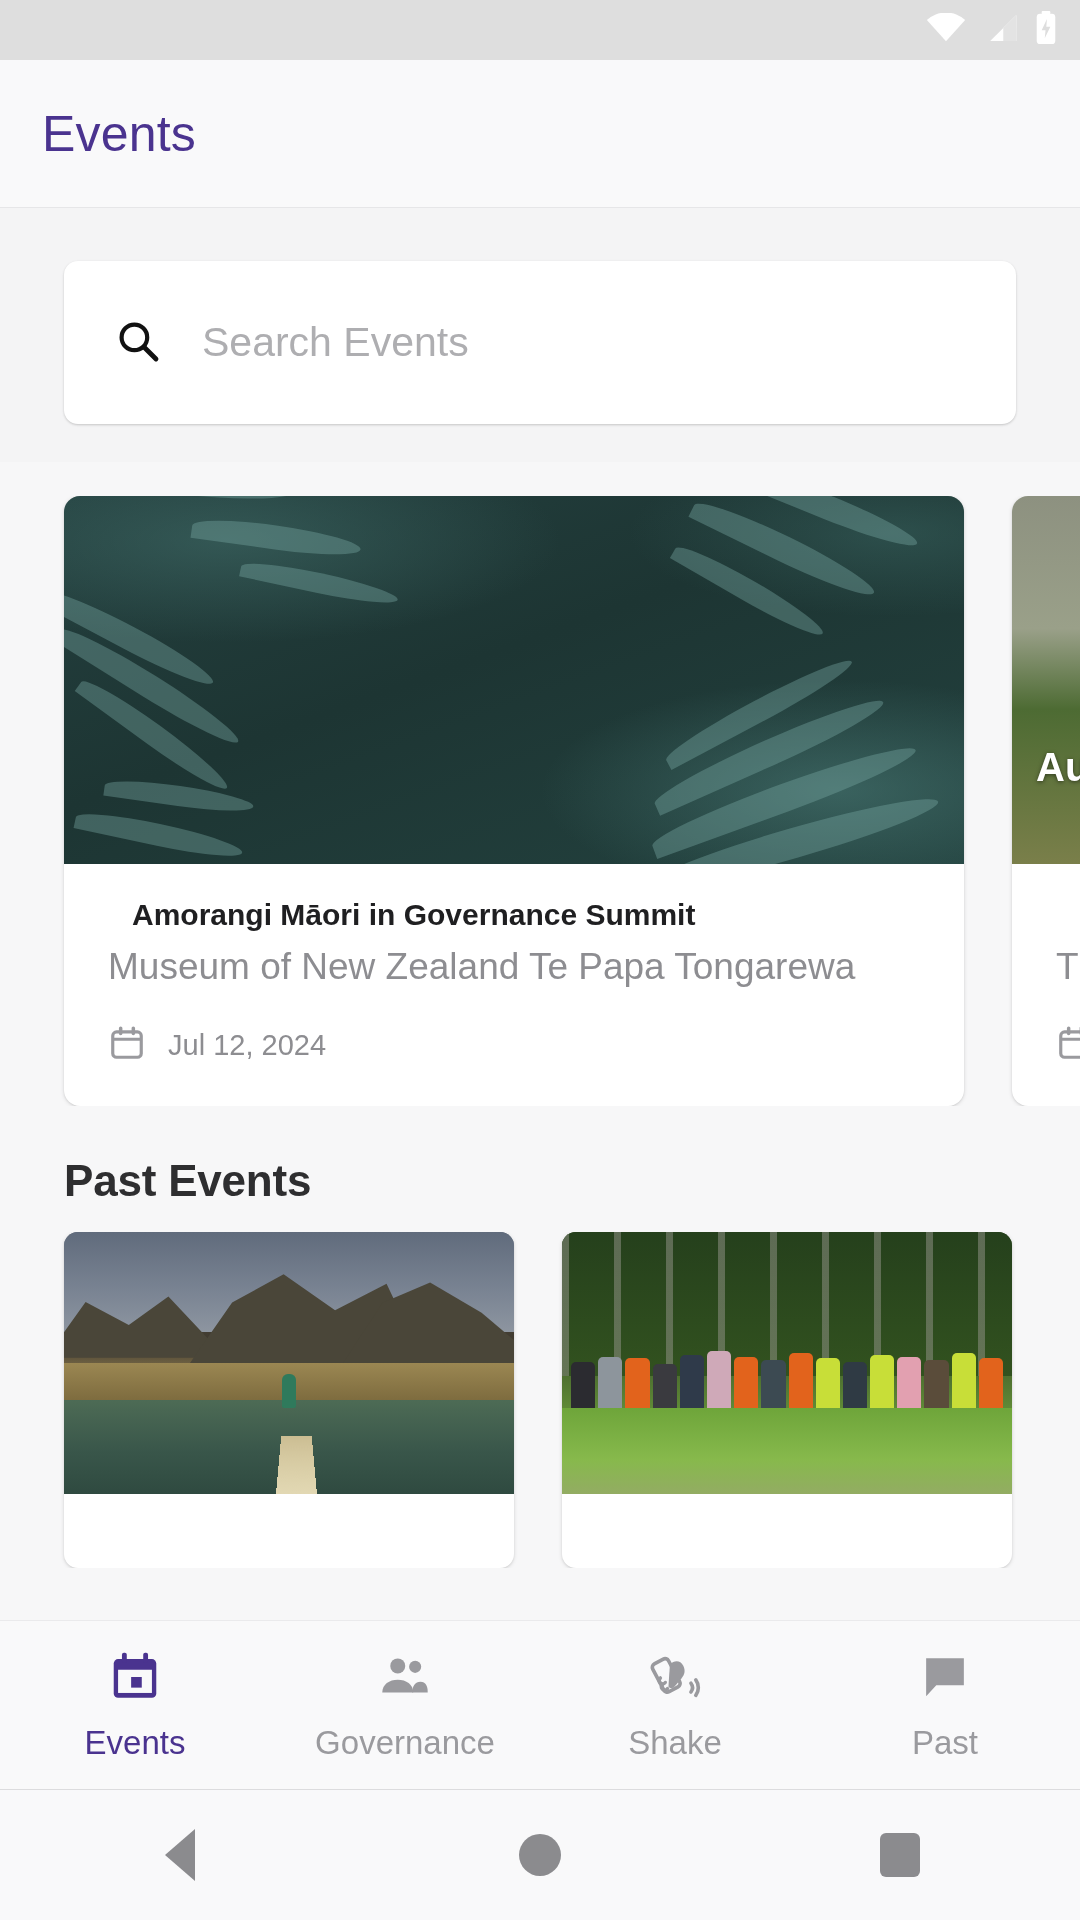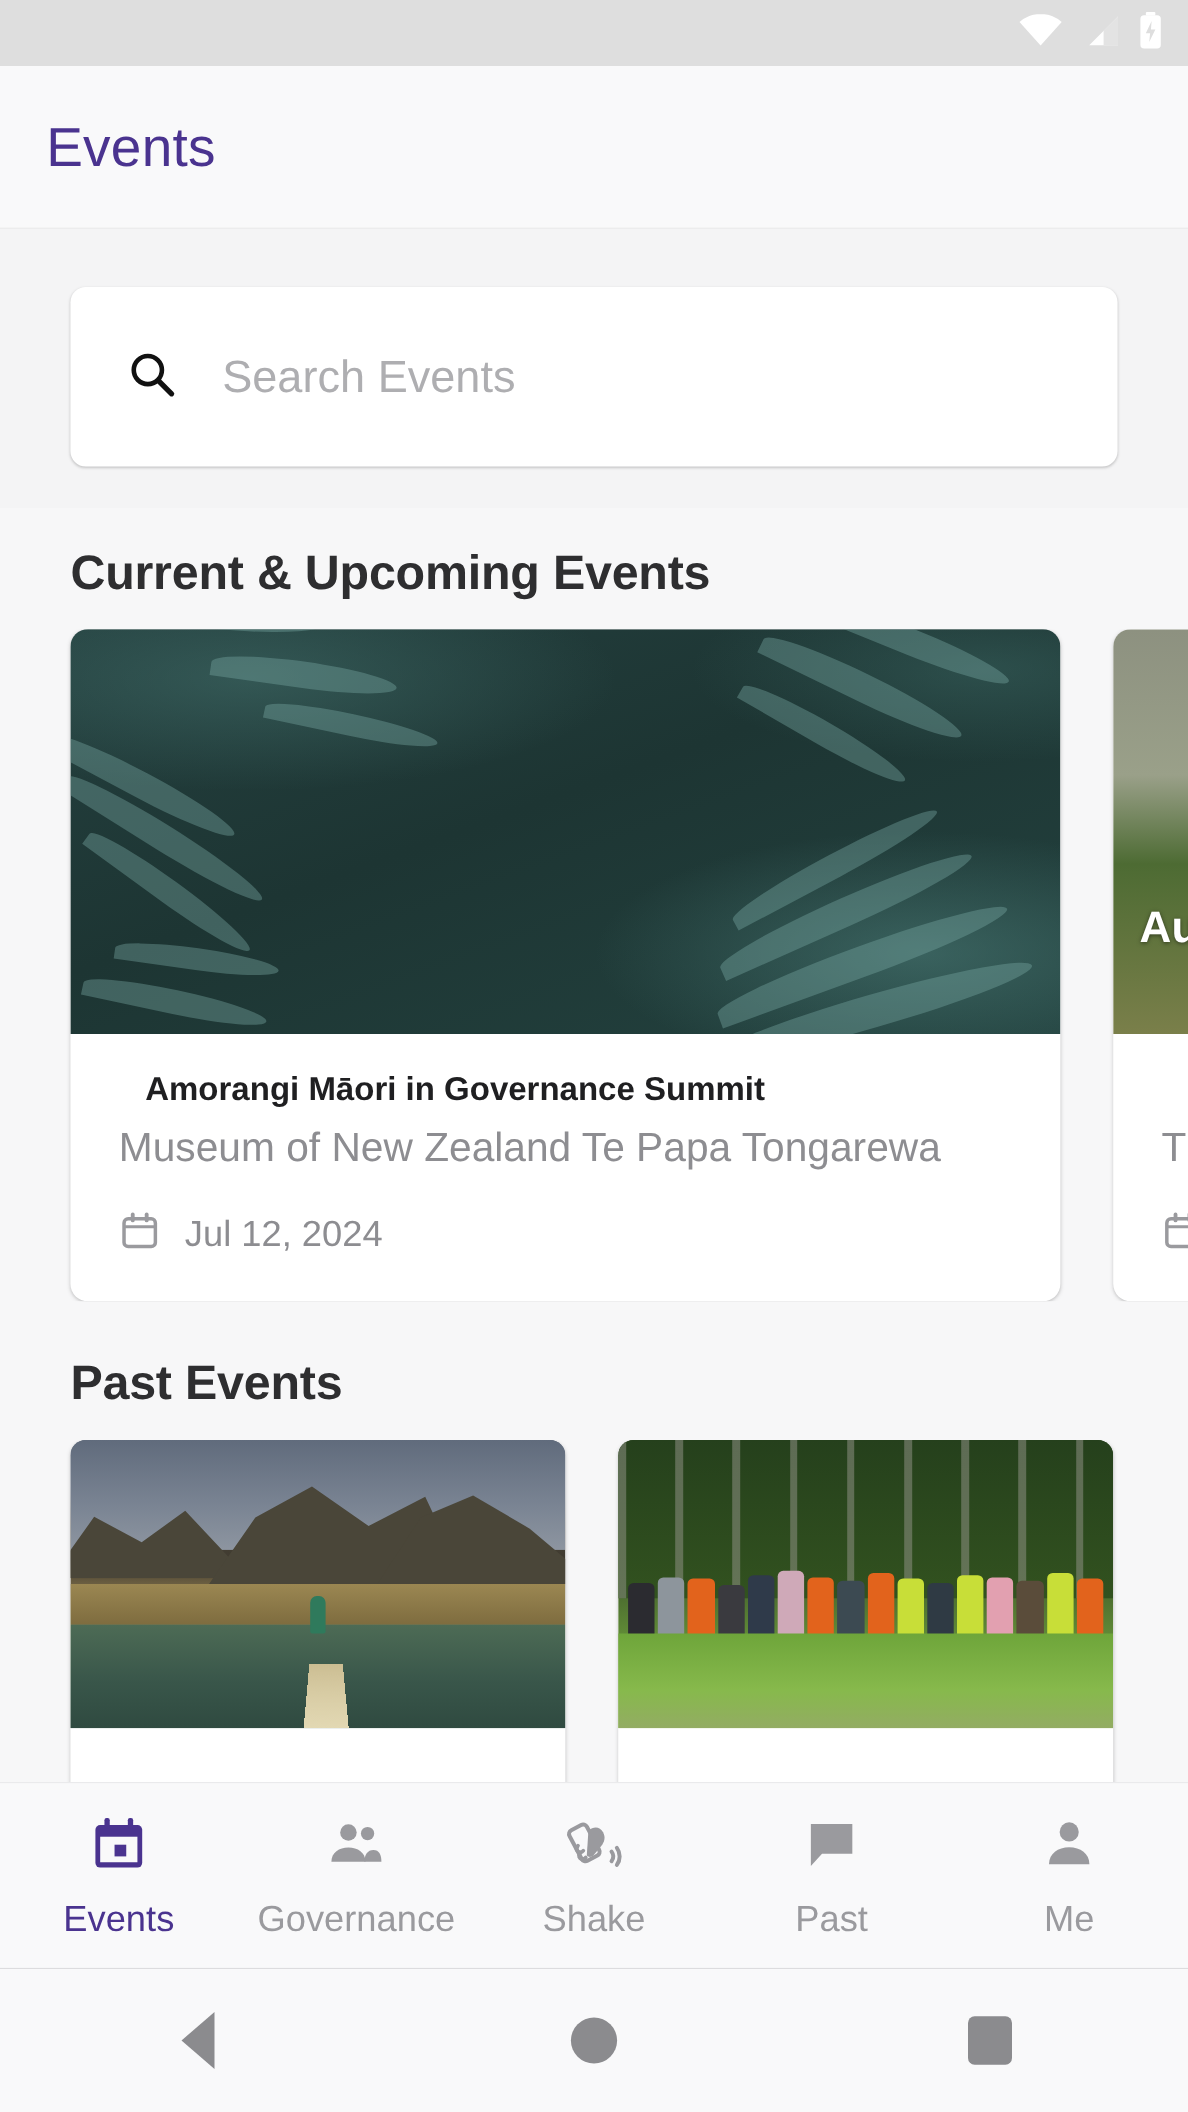--- a/index.html
+++ b/index.html
@@ -107,21 +107,21 @@
     font-size:30px; font-weight:bold; color:#1f1f21;
     white-space:nowrap; overflow:hidden;margin-left:24px;
   }
   .card-venue{
     font-size:37px; color:#8d8d91; margin-top:14px;
     white-space:nowrap; overflow:hidden;
   }
   .card-date-row{
     display:flex; align-items:center; gap:22px; margin-top:36px;
   }
-  .card-date{ font-size:33px; color:#8d8d91; white-space:nowrap; }
+  .card-date{ font-size:29px; color:#8d8d91; white-space:nowrap; }
 
   
   .past-section{ margin-top:50px; }
   .past-row{
     display:flex; gap:48px; padding-left:64px; overflow:hidden;
   }
   .past-card{
     flex:0 0 auto;
     width:450px;
     background:#ffffff;
@@ -227,21 +227,20 @@
         <circle cx="10.2" cy="10.2" r="6.4" fill="none" stroke="#111111" stroke-width="2.1"></circle>
         <line x1="15.1" y1="15.1" x2="21" y2="21" stroke="#111111" stroke-width="2.4" stroke-linecap="round"></line>
       </svg>
     </span>
     <span class="search-placeholder">Search Events</span>
   </div>
 </div>
 
 <div class="content">
 
-  <div class="section-title">Current &amp; Upcoming Events</div>
 
   <div class="carousel">
 
     <div class="event-card">
       <div class="card-img img-fern">
         <div class="frond" style="top:-10px;left:60px;width:300px;height:150px;transform:rotate(18deg)">
           <i style="left:0;top:10px;width:150px;height:22px;transform:rotate(-14deg)"></i>
           <i style="left:60px;top:40px;width:170px;height:24px;transform:rotate(-10deg)"></i>
           <i style="left:120px;top:72px;width:160px;height:20px;transform:rotate(-6deg)"></i>
         </div>
@@ -405,29 +404,20 @@
 
   <div class="nav-item">
     <span>
       <svg width="58" height="58" viewBox="0 0 24 24">
         <path d="M4.2 4.2h15.6v11.2H8.4L4.2 20Z" fill="#9a9a9e"></path>
       </svg>
     </span>
     <span class="nav-label">Past</span>
   </div>
 
-  <div class="nav-item">
-    <span>
-      <svg width="58" height="58" viewBox="0 0 24 24">
-        <circle cx="12" cy="7.2" r="3.6" fill="#9a9a9e"></circle>
-        <path d="M4.4 19.4c0-4 3.4-6.4 7.6-6.4s7.6 2.4 7.6 6.4z" fill="#9a9a9e"></path>
-      </svg>
-    </span>
-    <span class="nav-label">Me</span>
-  </div>
 
 </div>
 
 <div class="sys-nav">
   <div class="sys-btn">
     <span class="sys-back"></span>
   </div>
   <div class="sys-btn">
     <span class="sys-home"></span>
   </div>

